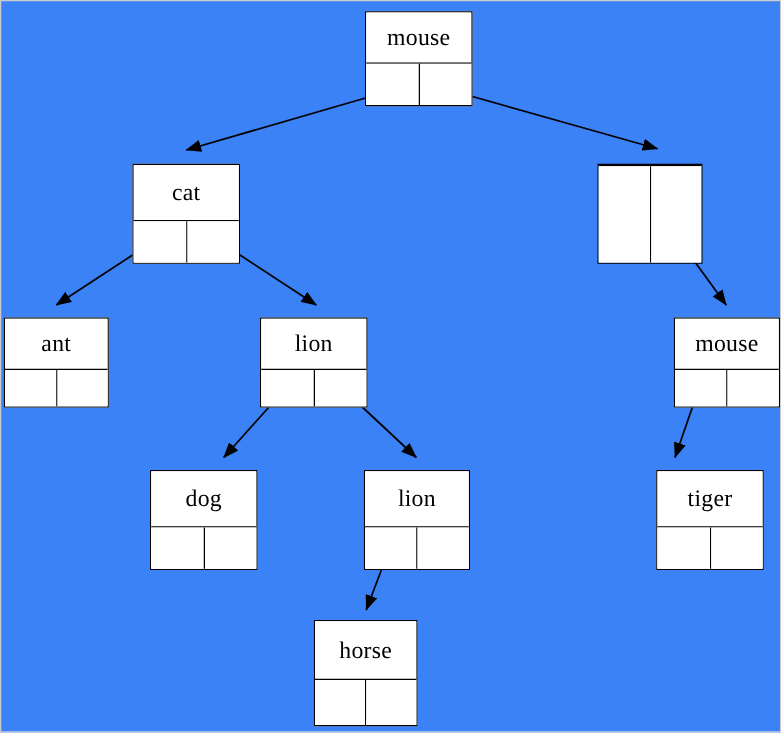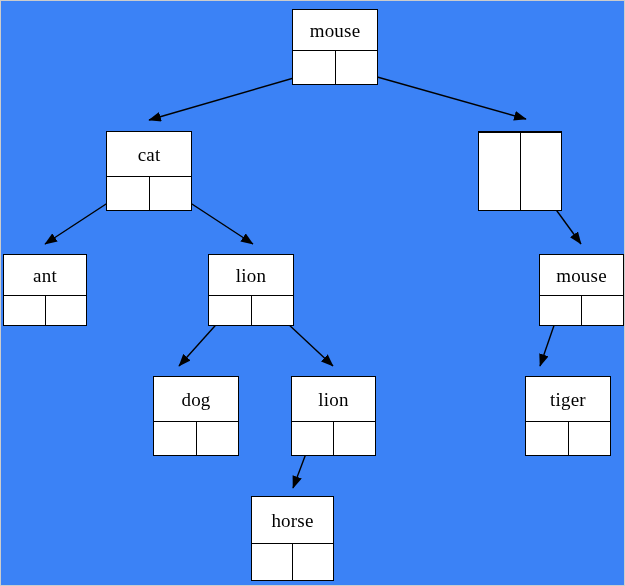--- a/index.html
+++ b/index.html
@@ -117,21 +117,21 @@
           <div class="ptr right"></div>
         </div>
       </div>
       <div class="node" style="left: 538px; top: 253px; width: 85px; height: 72px;">
         <div class="node-label" style="height: 40px;">mouse</div>
         <div class="node-pointers">
           <div class="ptr left"></div>
           <div class="ptr right"></div>
         </div>
       </div>
-      <div class="node" style="left: 152px; top: 375px; width: 86px; height: 80px;">
+      <div class="node" style="left: 119px; top: 375px; width: 86px; height: 80px;">
         <div class="node-label" style="height: 44px;">dog</div>
         <div class="node-pointers">
           <div class="ptr left"></div>
           <div class="ptr right"></div>
         </div>
       </div>
       <div class="node" style="left: 290px; top: 375px; width: 85px; height: 80px;">
         <div class="node-label" style="height: 44px;">lion</div>
         <div class="node-pointers">
           <div class="ptr left"></div>

